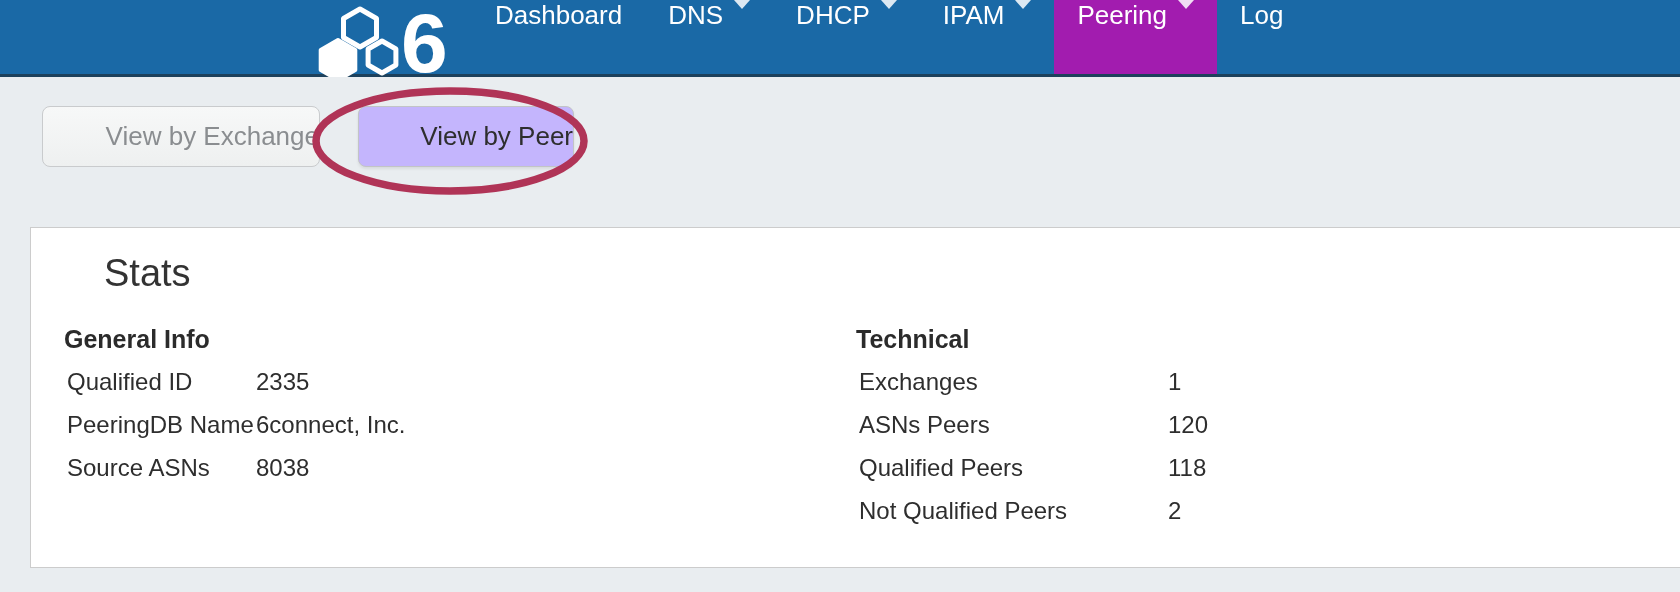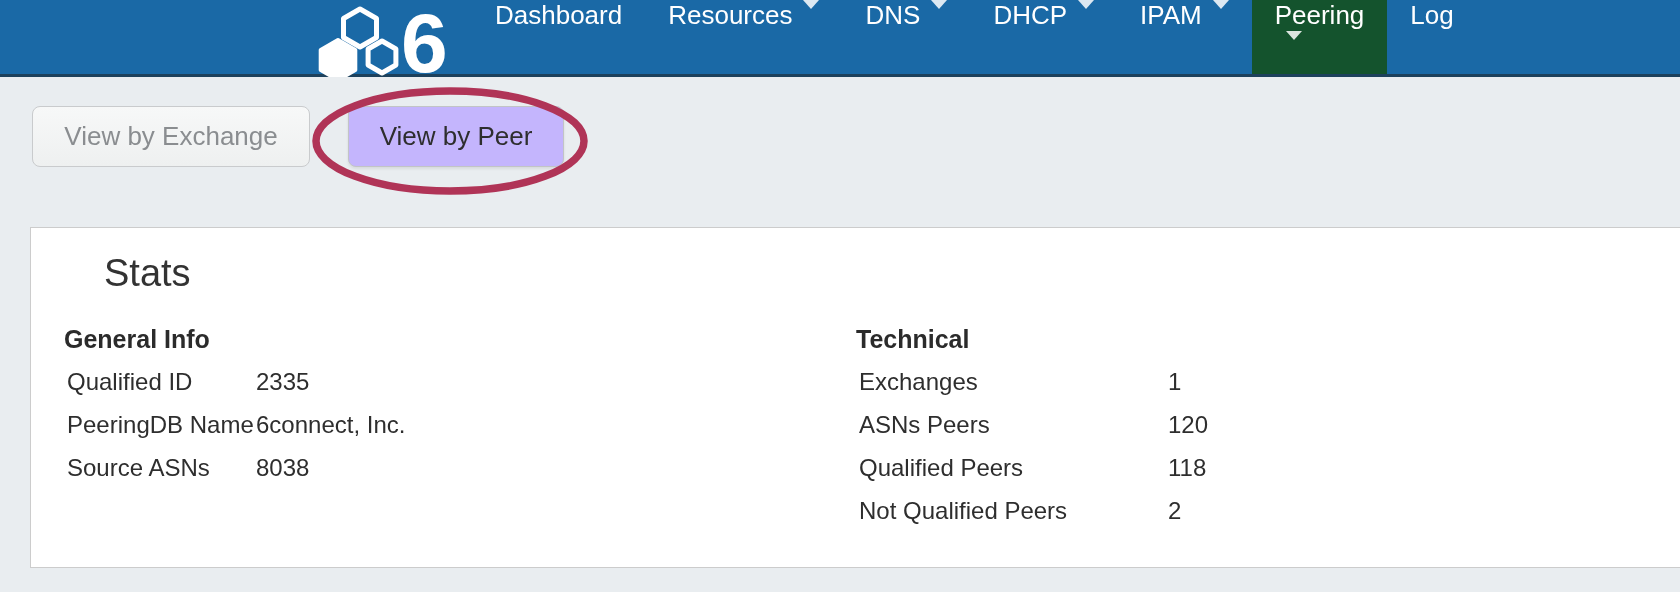--- a/index.html
+++ b/index.html
@@ -22,33 +22,33 @@
   .nav-items {
     position: absolute; left: 472px; top: 0; height: 74px;
     display: flex; align-items: stretch;
   }
   .nav-item {
     display: flex; 
     padding: 0 23px; height: 74px;
     color: #ffffff; font-size: 26px; text-decoration: none;
     white-space: nowrap; cursor: pointer;
   }
-  .nav-item.active { background: #14532d; flex-direction: column; }
+  .nav-item.active { background: #a21caf; }
   .caret {
     display: inline-block; width: 0; height: 0; margin-left: 11px;
     border-left: 8px solid transparent; border-right: 8px solid transparent;
     border-top: 9px solid rgba(255,255,255,0.85);
   }
 
   
   .btn {
     position: absolute; top: 106px; height: 61px;
     border-radius: 8px; font-size: 26px;
     font-family: "Liberation Sans", sans-serif;
-    cursor: pointer; text-align: center;
+    cursor: pointer; text-align: right; margin-left: 10px;
   }
   .btn-exchange {
     left: 32px; width: 278px;
     background: linear-gradient(#f7f8f8, #eef0f0);
     border: 1px solid #c9cbcd; color: #8a8d90;
   }
   .btn-peer {
     left: 348px; width: 216px;
     background: #c4b5fd;
     border: 1px solid #c2c4c6; color: #2e2e2e;
@@ -94,24 +94,20 @@
       <polygon points="52,3 68.5,12.5 68.5,31.5 52,41 35.5,31.5 35.5,12.5" fill="none" stroke="#ffffff" stroke-width="5" stroke-linejoin="round"></polygon>
       <polygon points="74,35 87.9,43 87.9,59 74,67 60.1,59 60.1,43" fill="none" stroke="#ffffff" stroke-width="5" stroke-linejoin="round"></polygon>
       <polygon points="30,34 47.3,44 47.3,64 30,74 12.7,64 12.7,44" fill="#ffffff" stroke="#ffffff" stroke-width="4" stroke-linejoin="round"></polygon>
     </g>
     <text x="93" y="66" fill="#ffffff" font-size="84" font-weight="bold" font-family="Liberation Sans, sans-serif">6</text>
   </svg>
 
   <nav class="nav-items">
     <a class="nav-item">
       <span>Dashboard</span>
-    </a>
-    <a class="nav-item">
-      <span>Resources</span>
-      <span class="caret"></span>
     </a>
     <a class="nav-item">
       <span>DNS</span>
       <span class="caret"></span>
     </a>
     <a class="nav-item">
       <span>DHCP</span>
       <span class="caret"></span>
     </a>
     <a class="nav-item">

